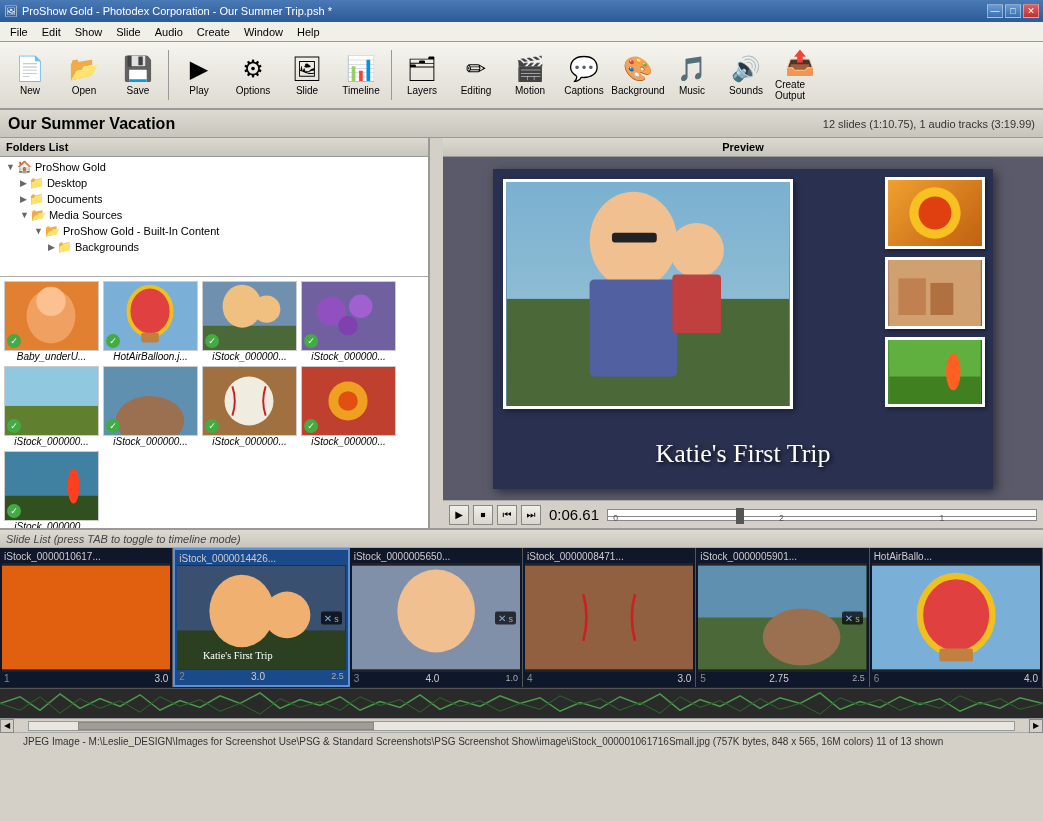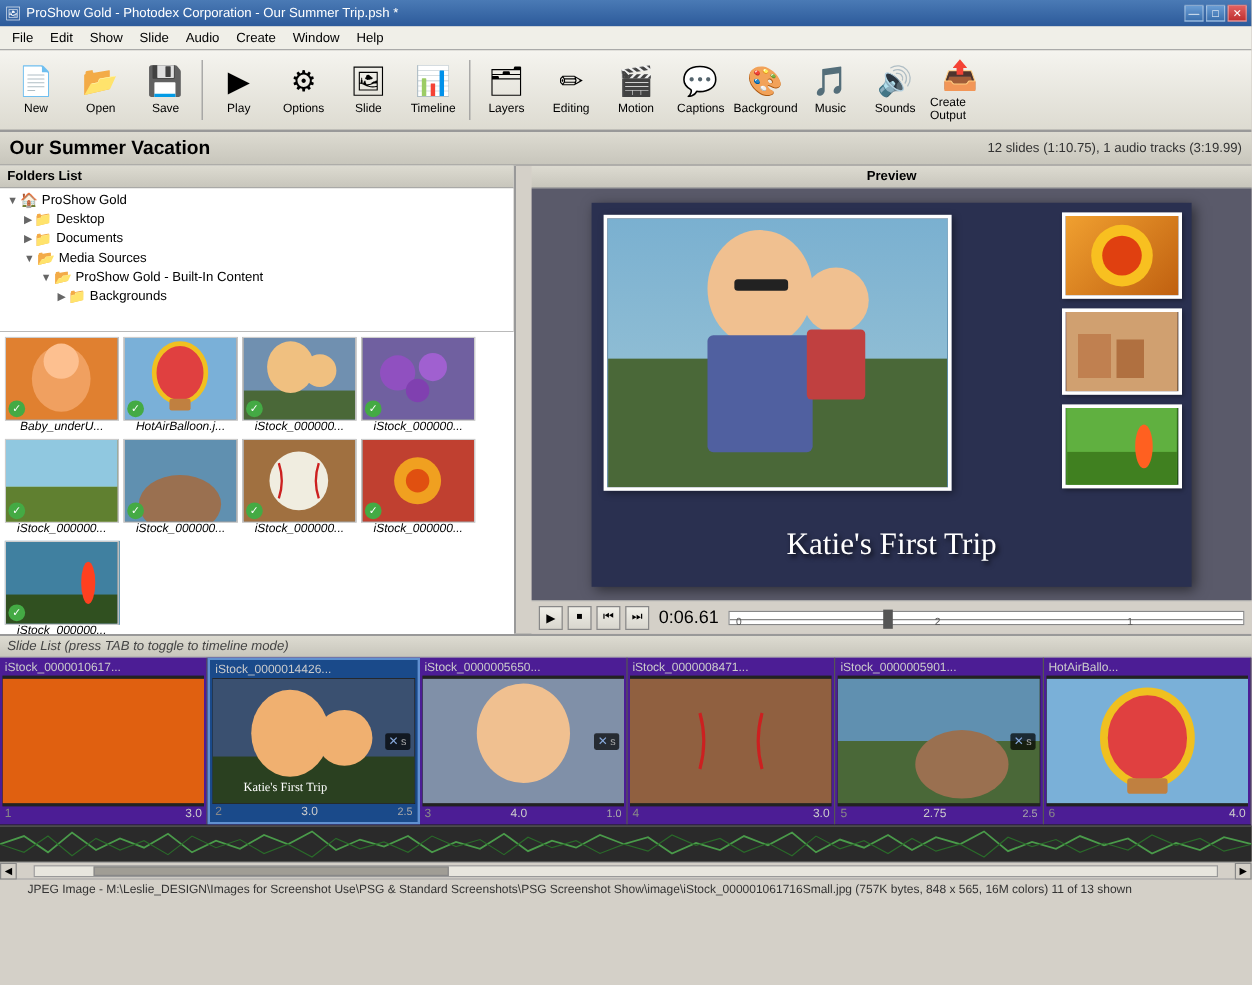--- a/index.html
+++ b/index.html
@@ -309,26 +309,25 @@
       display: flex;
       align-items: center;
       padding: 0 6px;
       font-size: 11px;
     }
     #slide-list-toggle { font-style: italic; color: #444; }
 
     
     #slide-filmstrip {
       height: 140px;
-      background: #4c1d95;
+      background: #0f172a;
       display: flex;
       align-items: stretch;
       overflow-x: auto;
       border-bottom: 1px solid #222;
-      justify-content: center;
     }
     .slide-item {
       display: flex;
       flex-direction: column;
       align-items: center;
       min-width: 150px;
       max-width: 190px;
       border-right: 1px solid #555;
       padding: 2px;
       position: relative;

